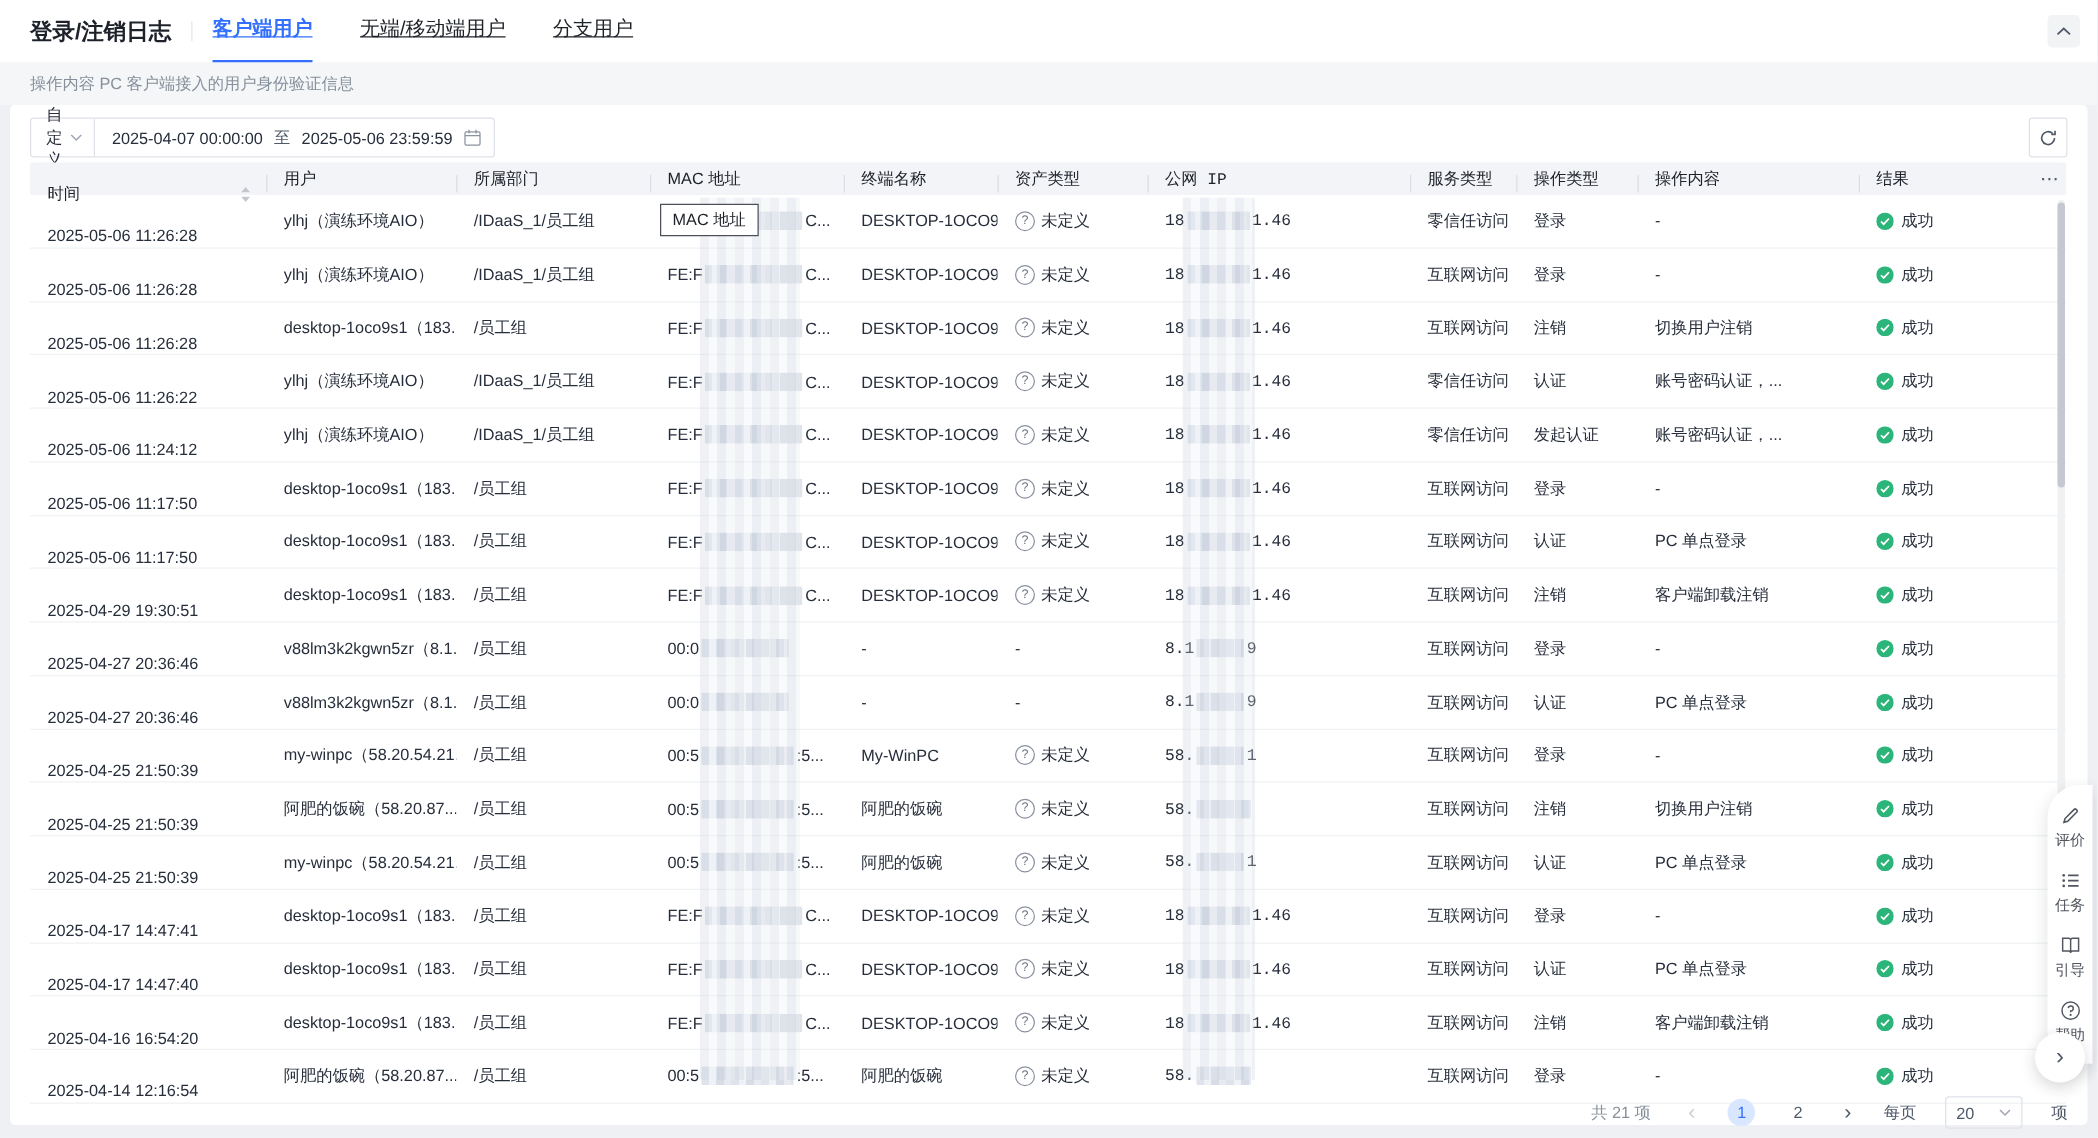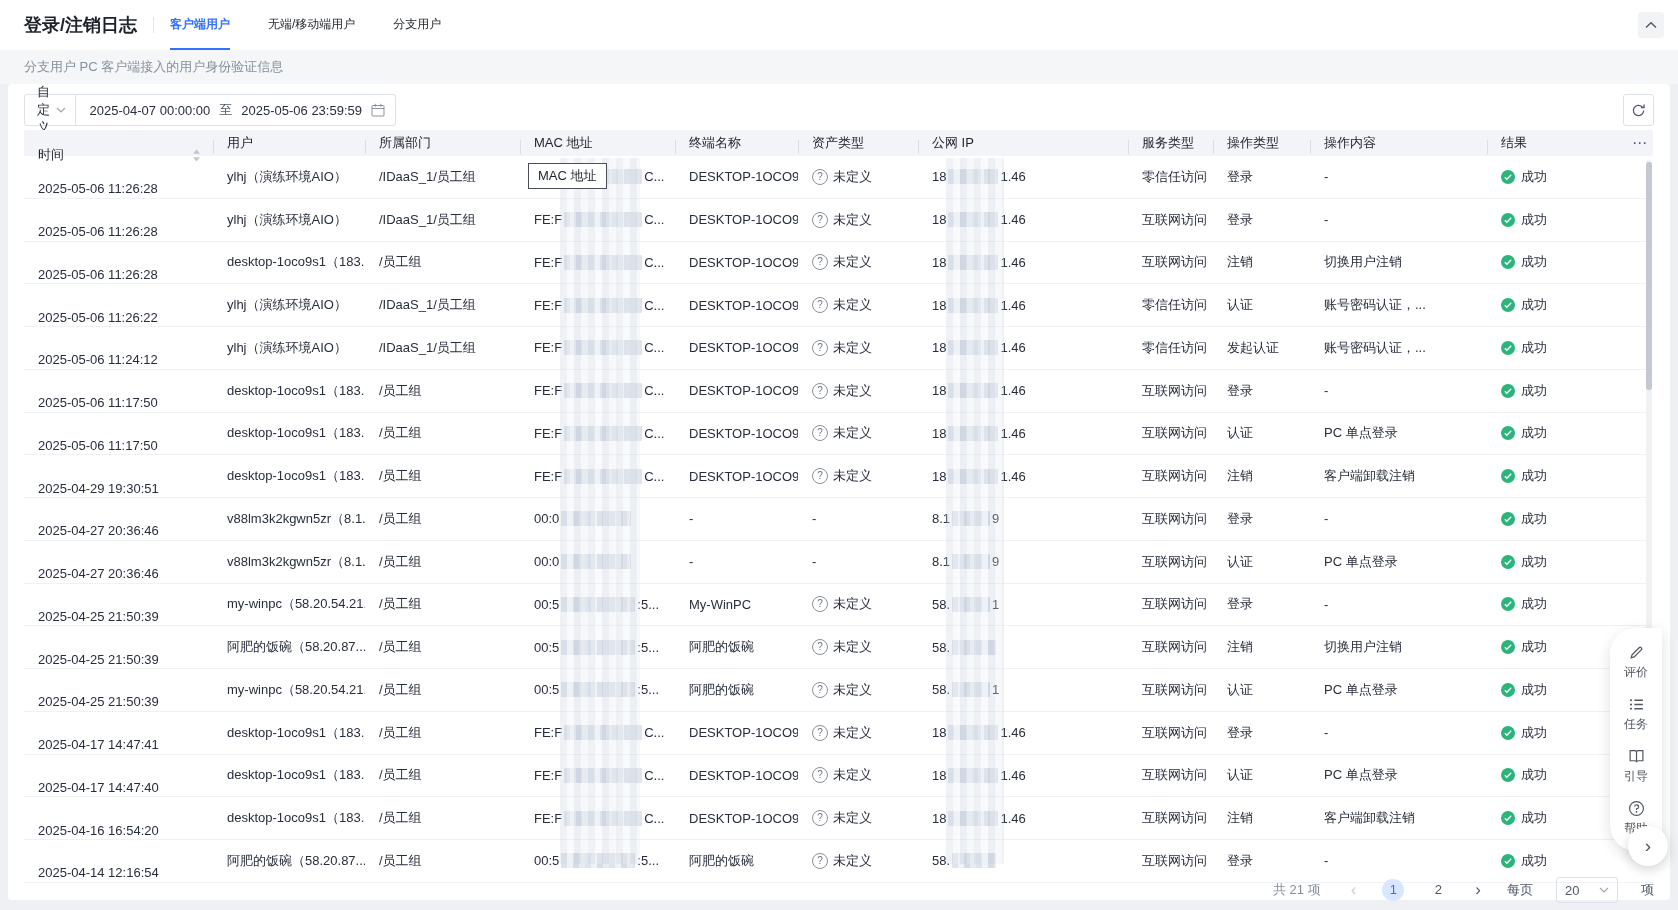--- a/index.html
+++ b/index.html
@@ -3,21 +3,21 @@
 <meta charset="utf-8">
 <style>
   html,body{margin:0;padding:0;background:#eef0f4;}
   .page{position:relative;width:1678px;height:910px;overflow:hidden;background:#eef0f4;
         font-family:"Liberation Sans","DejaVu Sans",sans-serif;font-size:13px;color:#272e3b;}
   
   .topbar{position:absolute;left:0;top:0;right:0;height:50px;background:#fff;display:flex;align-items:stretch;}
   .title{font-size:18px;font-weight:bold;color:#1d2129;line-height:50px;margin-left:24px;}
   .title-sep{width:1px;height:16px;background:#e5e6eb;margin:17px 16px 0 16px;}
   .tabs{display:flex;align-items:stretch;}
-  .tab{line-height:48px;margin-right:38px;color:#1f2329;font-size:12px;cursor:pointer;border-bottom:2px solid transparent;}
+  .tab{line-height:48px;margin-right:38px;color:#1f2329;font-size:16px;cursor:pointer;border-bottom:2px solid transparent;text-decoration:underline;}
   .tab.active{color:#3370ff;font-weight:bold;border-bottom-color:#3370ff;}
   .collapse-btn{position:absolute;right:14px;top:12px;width:26px;height:26px;background:#f2f3f5;border-radius:4px;
                 display:flex;align-items:center;justify-content:center;cursor:pointer;}
   
   .subbar{position:absolute;left:0;top:50px;right:0;height:34px;background:#f5f6f8;line-height:34px;
           padding-left:24px;color:#86909c;font-size:13px;box-sizing:border-box;}
   
   .card{position:absolute;left:8px;top:84px;width:1662px;height:816px;background:#fff;border-radius:4px;}
   
   .filters{position:absolute;left:16px;top:10px;width:1630px;height:32px;}
@@ -38,21 +38,21 @@
   
   .table{position:absolute;left:16px;top:46px;width:1629px;}
   .thead{display:flex;height:26px;background:#f3f4f7;border-radius:2px;align-items:center;color:#1d2129;}
   .th{position:relative;box-sizing:border-box;padding-left:14px;white-space:nowrap;display:flex;align-items:center;}
   .th:not(.c-time):not(.c-more)::before{content:'';position:absolute;left:0;top:6px;width:1px;height:14px;background:#d9dde4;}
   .sorter{margin-left:auto;margin-right:12px;display:flex;cursor:pointer;}
   .tbody{position:relative;}
   .tr{display:flex;align-items:center;height:41.76px;border-bottom:1px solid #f0f1f4;cursor:pointer;}
   .td{box-sizing:border-box;padding-left:14px;white-space:nowrap;overflow:hidden;display:flex;align-items:center;}
   .c-time{width:189px;margin-top:24px;}.c-user{width:152px;}.c-dept{width:155px;}.c-mac{width:155px;}
-  .c-term{width:123px;}.c-asset{width:120px;}.c-ip{width:210px;}.c-svc{width:85px;}
+  .c-term{width:123px;}.c-asset{width:120px;}.c-ip{width:210px;font-family:Liberation Mono, monospace;}.c-svc{width:85px;}
   .c-op{width:97px;}.c-content{width:177px;}.c-result{width:145px;}
   .c-more{width:13px;padding-left:0;color:#4e5969;font-size:15px;letter-spacing:1px;cursor:pointer;}
   .q-icon{flex:none;width:14px;height:14px;border:1px solid #8a919f;border-radius:50%;color:#6b7280;font-size:10px;
           line-height:13px;text-align:center;margin-right:5px;}
   .ok-icon{flex:none;margin-right:6px;display:flex;}
   .mask{display:inline-block;height:15px;vertical-align:-3px;border-radius:1px;margin:0 2px;
     background-image:repeating-linear-gradient(90deg,#dfe4ec 0 6px,#eef1f6 6px 12px,#d7dde7 12px 18px,#e7ebf1 18px 24px),
                      repeating-linear-gradient(0deg,rgba(255,255,255,0) 0 5px,rgba(176,186,201,.3) 5px 10px);}
   .strip{position:absolute;top:28px;height:706px;pointer-events:none;opacity:.3;z-index:3;border-radius:1px;
     background-image:repeating-linear-gradient(90deg,#ccd4e0 0 7px,#eef1f6 7px 14px,#c3ccda 14px 21px,#e7ebf1 21px 28px),
@@ -66,21 +66,21 @@
   
   .pagination{position:absolute;right:16px;top:792px;height:28px;display:flex;align-items:center;gap:23px;color:#4e5969;}
   .pg-total{color:#86909c;margin-right:4px;}
   .pg-arrow{font-size:17px;line-height:24px;padding:0 3px;cursor:pointer;}
   .pg-prev{color:#c9cdd4;}
   .pg-num{min-width:22px;height:22px;line-height:22px;text-align:center;border-radius:50%;cursor:pointer;}
   .pg-num.current{background:#d9e6ff;color:#3370ff;}
   .pg-select{width:62px;height:26px;border:1px solid #dfe1e8;border-radius:3px;display:flex;align-items:center;
              justify-content:space-between;padding:0 8px;box-sizing:border-box;cursor:pointer;}
   
-  .side-panel{position:absolute;right:16px;top:628px;width:52px;padding:16px 0 14px 0;background:#fff;
+  .side-panel{position:absolute;right:4px;top:628px;width:36px;padding:16px 0 14px 0;background:#fff;
               border-radius:26px 0 0 26px;box-shadow:0 4px 14px rgba(31,35,41,.14);
               display:flex;flex-direction:column;align-items:center;gap:15px;}
   .side-item{display:flex;flex-direction:column;align-items:center;gap:3px;color:#51565f;font-size:12px;cursor:pointer;}
   .side-expand{position:absolute;right:10px;top:826px;width:40px;height:40px;border-radius:50%;background:#fff;
                box-shadow:0 4px 12px rgba(31,35,41,.18);display:flex;align-items:center;justify-content:center;
                font-size:19px;color:#4e5969;cursor:pointer;}
 </style>
 </head>
 <body>
 
@@ -96,21 +96,21 @@
     </div>
     <div class="collapse-btn">
       <span style="display:flex;">
         <svg width="12" height="8" viewBox="0 0 12 8">
             <path d="M1 6.5L6 1.8 11 6.5" stroke="#4e5969" stroke-width="1.4" fill="none"></path>
           </svg>
       </span>
     </div>
   </div>
 
-  <div class="subbar">分支用户 PC 客户端接入的用户身份验证信息</div>
+  <div class="subbar">操作内容 PC 客户端接入的用户身份验证信息</div>
 
   <div class="card">
 
     <div class="filters">
       <div class="range-group">
         <div class="range-type">
           <span>自定义</span>
           <span style="display:flex;">
             <svg width="10" height="6" viewBox="0 0 10 6">
                 <path d="M1 1l4 4 4-4" stroke="#a0a6b1" stroke-width="1.2" fill="none"></path>

